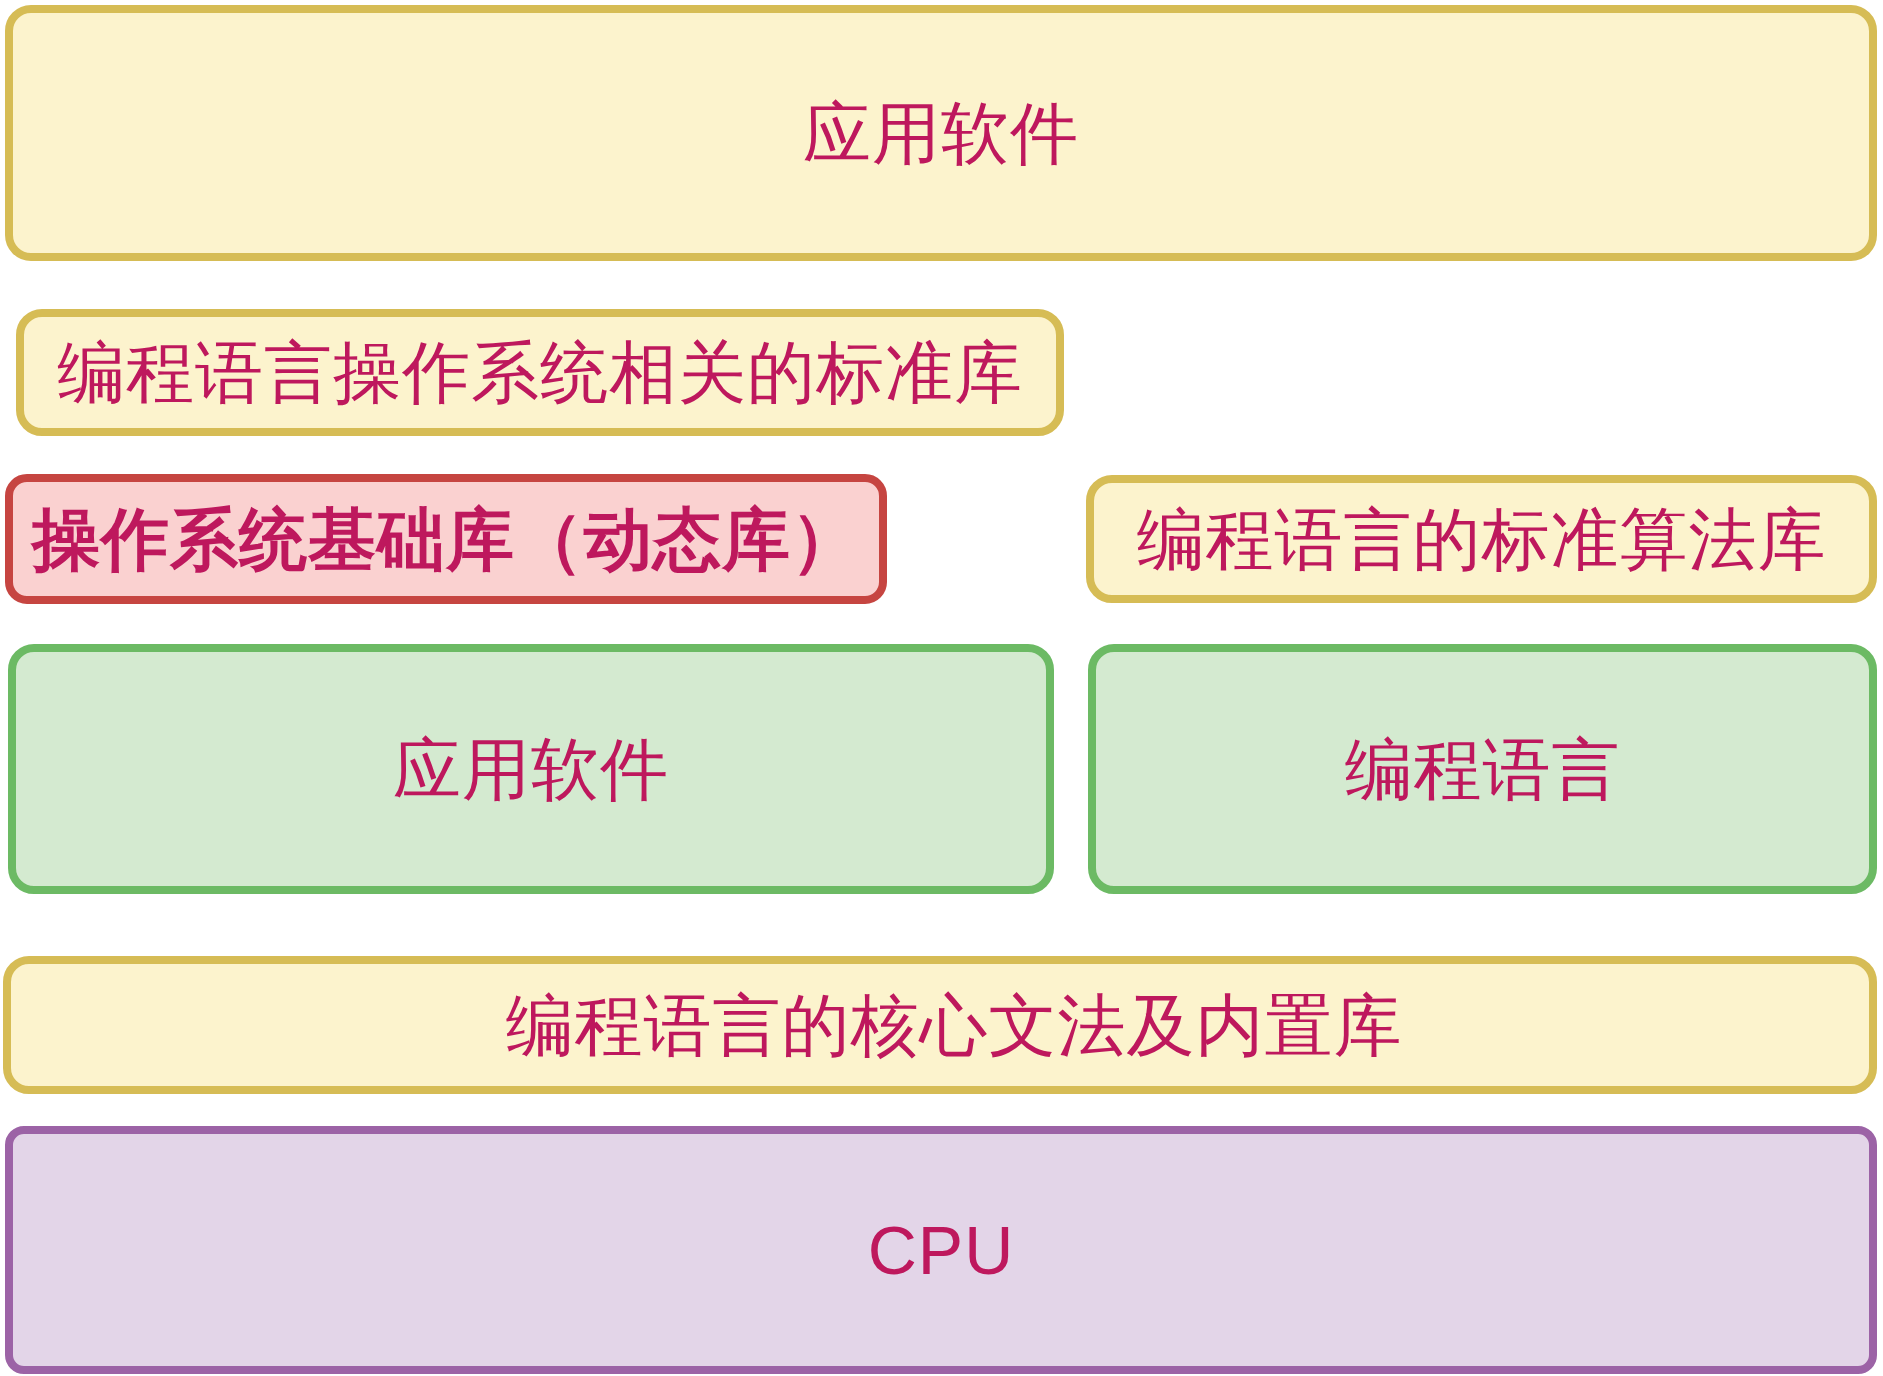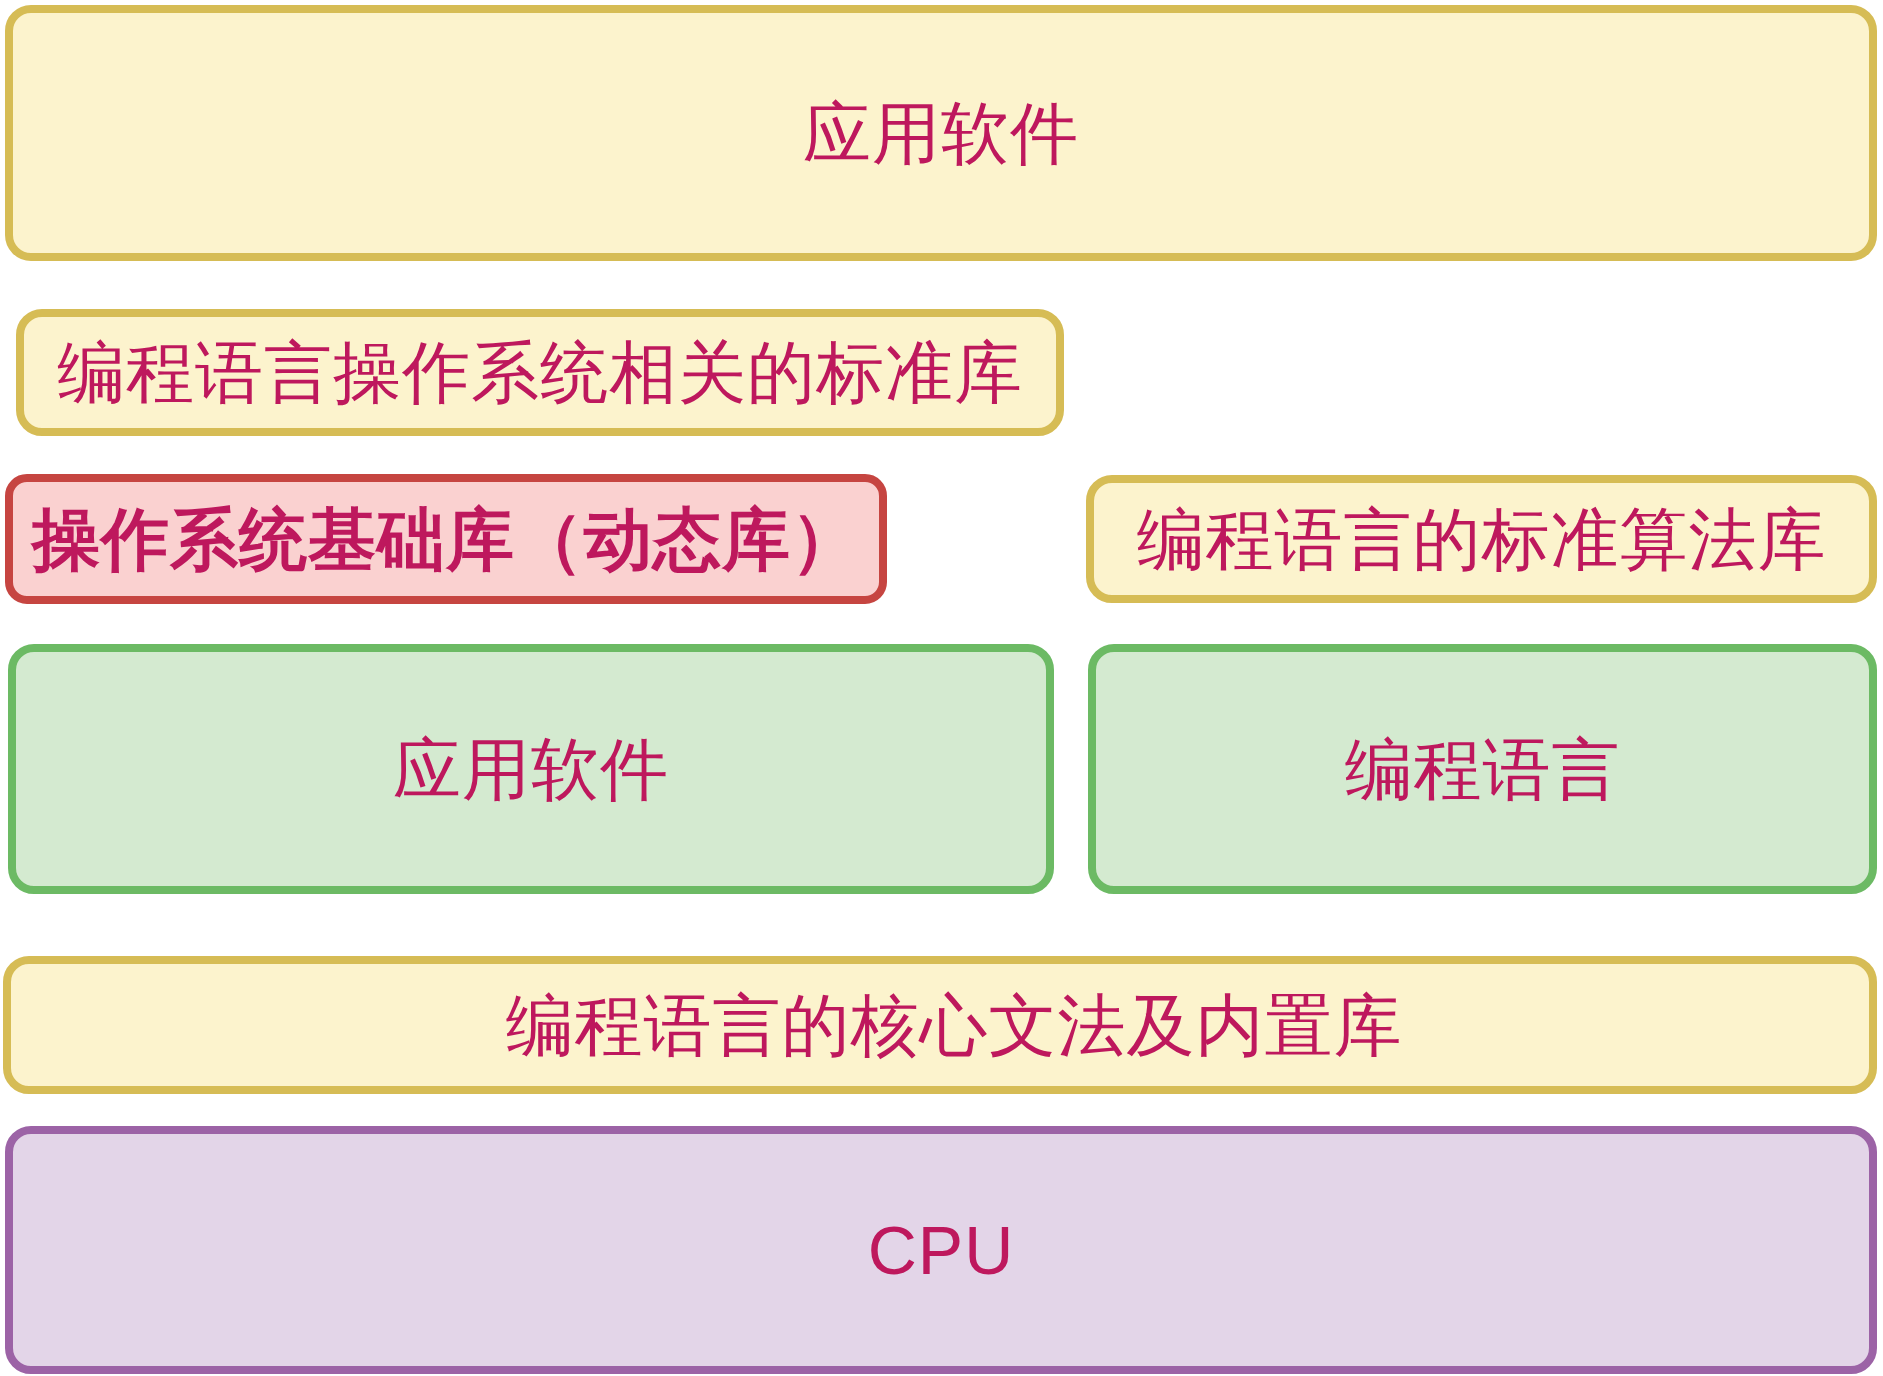--- a/index.html
+++ b/index.html
@@ -38,21 +38,21 @@
     white-space: nowrap;
   }
   
   .box-application   { left: 5px;    top: 5px;    width: 1872px; height: 256px; }
   .box-os-stdlib     { left: 5px;    top: 309px;  width: 1048px; height: 127px; }
   .box-os-baselib    { left: 5px;    top: 474px;  width: 882px;  height: 130px; border-radius: 22px; font-weight: bold; }
   .box-algo-lib      { left: 1086px; top: 475px;  width: 791px;  height: 128px; }
   .box-os            { left: 8px;    top: 644px;  width: 1046px; height: 250px; }
   .box-lang          { left: 1088px; top: 644px;  width: 789px;  height: 250px; }
   .box-core-grammar  { left: 3px;    top: 956px;  width: 1874px; height: 138px; padding-left: 28px; }
-  .box-cpu           { left: 5px;    top: 1126px; width: 1872px; height: 248px; }
+  .box-cpu           { left: 5px;    top: 1126px; width: 1872px; height: 248px; border-radius: 19px; }
 </style>
 </head>
 <body>
 
 <div class="stage">
 
   <div class="box box-application" style="background-color: rgb(252, 243, 205); border-color: rgb(214, 188, 85);">
     <span class="label">应用软件</span>
   </div>
 

